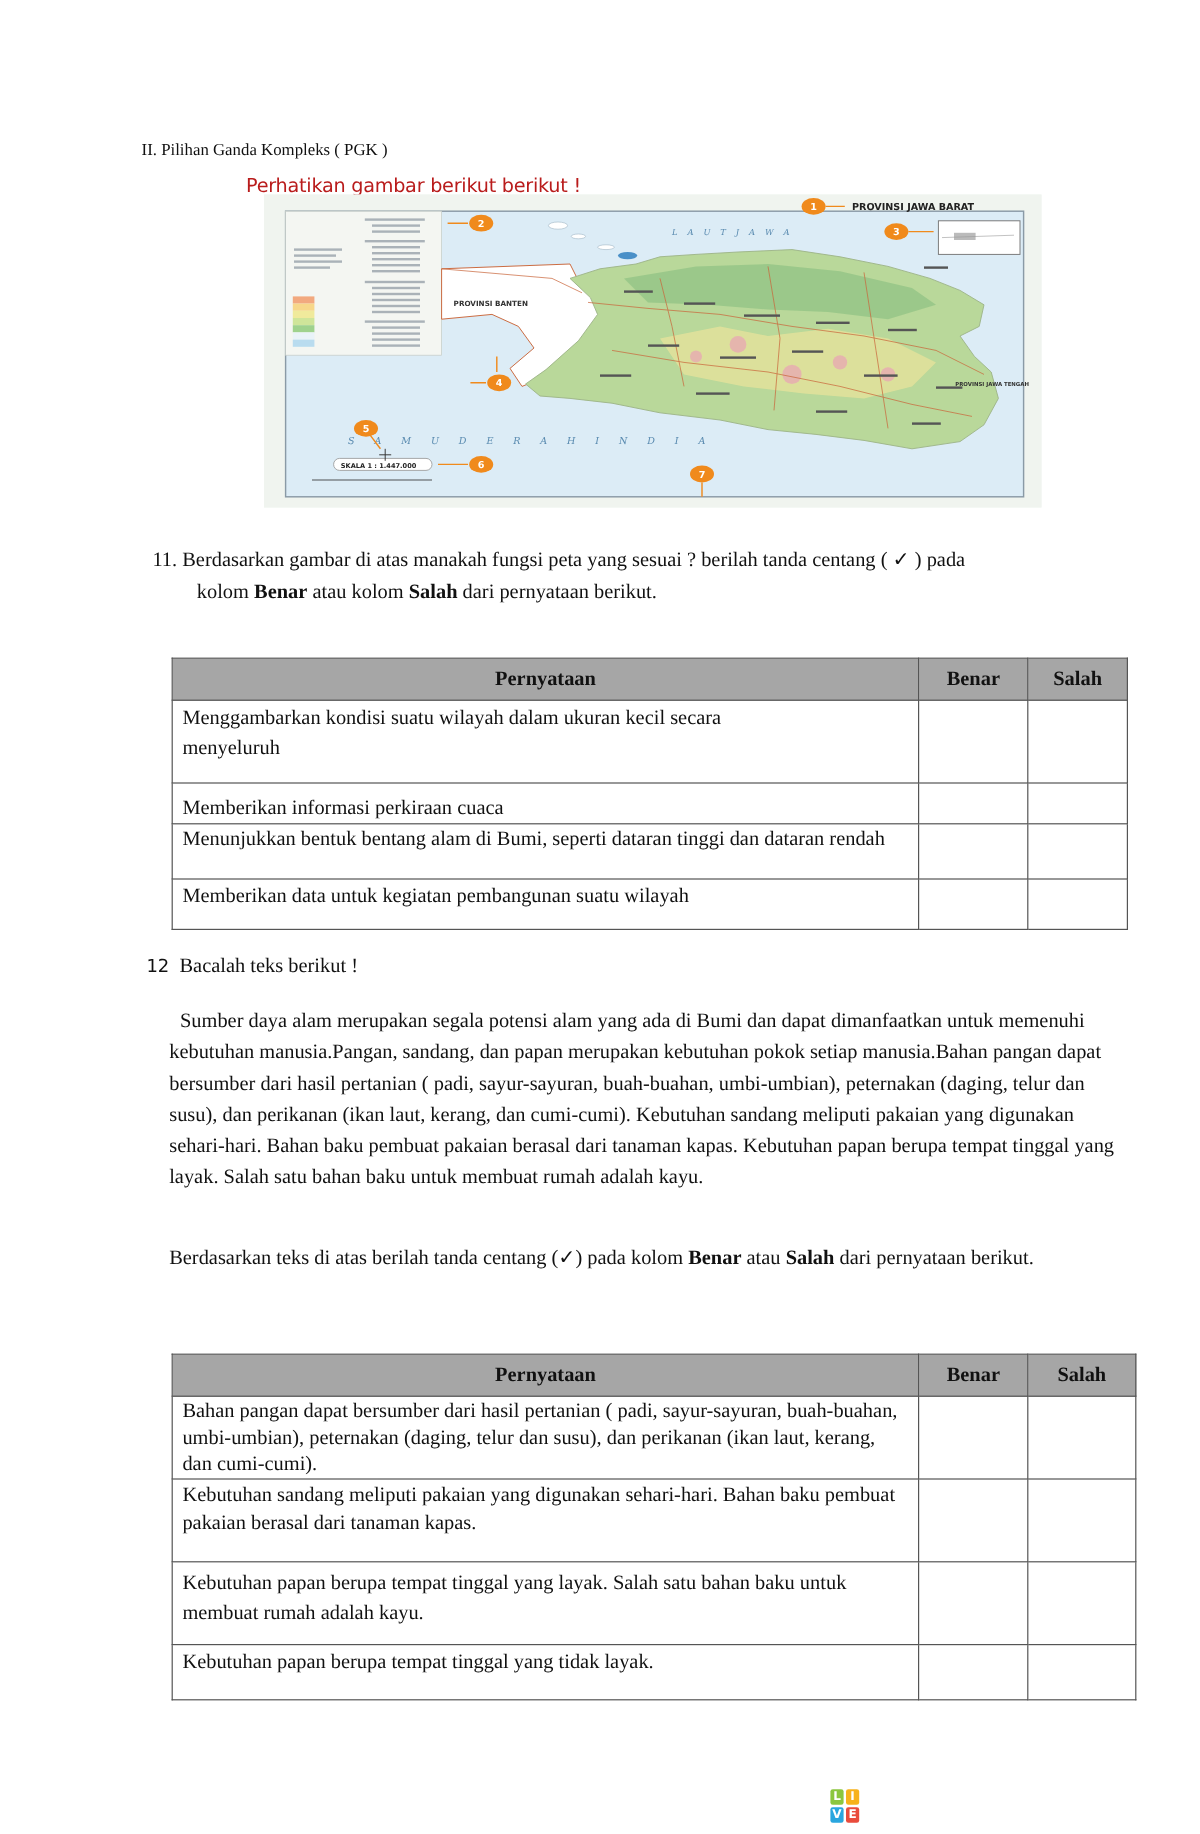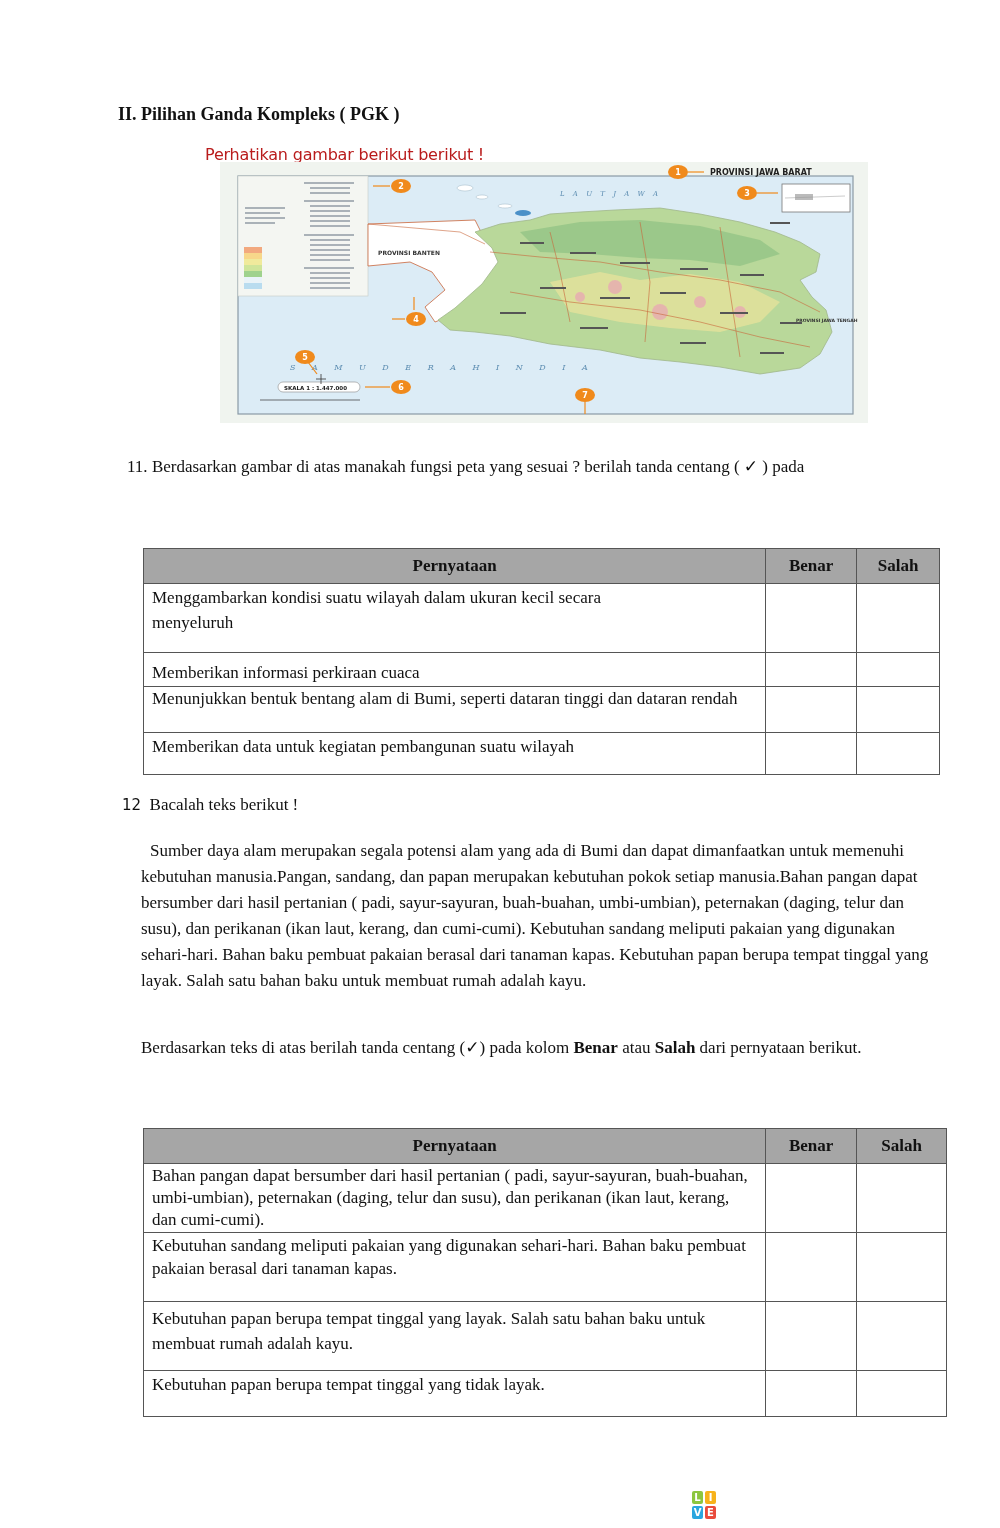--- a/index.html
+++ b/index.html
@@ -1,19 +1,19 @@
 <!DOCTYPE html>
 <html><head>
 <meta charset="utf-8">
 <style>
   html, body { margin: 0; padding: 0; background: #ffffff; }
   body { width: 1000px; height: 1528px; position: relative; overflow: hidden;
          font-family: "Liberation Serif", "DejaVu Serif", serif; color: #111; }
   .abs { position: absolute; }
-  .section-title { left: 118px; top: 104px; font-size: 18px; font-weight: bold; }
+  .section-title { left: 118px; top: 118px; font-size: 14px; font-weight: normal; }
   .instruction { left: 205px; top: 145px; font-size: 16px; font-family: "DejaVu Sans", "Liberation Sans", sans-serif; color: #b91c1c; letter-spacing: -0.2px; }
   .map { left: 220px; top: 162px; width: 648px; height: 261px; background: #eef3ee; overflow: hidden; }
   .q { font-size: 17px; line-height: 26px; }
   .q11 { left: 127px; top: 454px; width: 800px; }
   .q11 .indent { padding-left: 37px; }
   table.pt { position: absolute; border-collapse: collapse; font-size: 17px; margin-top: 24px; }
   table.pt th { background: #a6a6a6; font-weight: bold; height: 32px; border: 1px solid #555; text-align: center; }
   table.pt td { border: 1px solid #555; vertical-align: top; padding: 1px 8px; line-height: 25px; }
   table.pt td.cb { padding: 0; cursor: pointer; }
   .t1 { left: 143px; top: 524px; width: 797px; }
@@ -167,20 +167,21 @@
         <text x="365" y="236">7</text>
     </g>
   </svg>
 </div>
 
 <div class="abs q q11">
   <div>
     <span>11.</span>
     <span>Berdasarkan gambar  di atas manakah fungsi peta yang sesuai ? berilah tanda centang ( ✓ ) pada</span>
   </div>
+  <div class="indent"><span>kolom </span><b>Benar</b><span> atau kolom </span><b>Salah</b><span> dari pernyataan berikut.</span></div>
 </div>
 
 <table class="pt t1">
   <colgroup>
       <col style="width:623px">
       <col style="width:91px">
       <col style="width:83px">
     </colgroup>
   <tbody>
       <tr>

